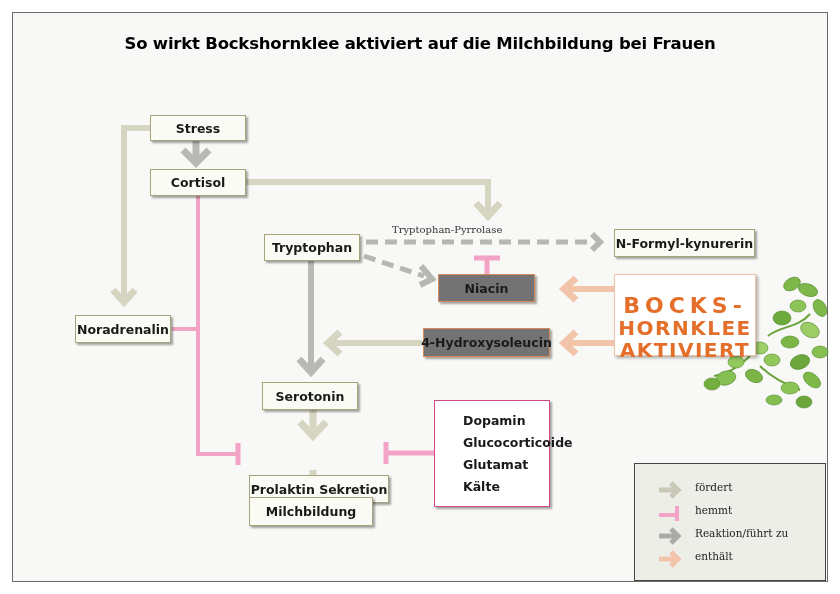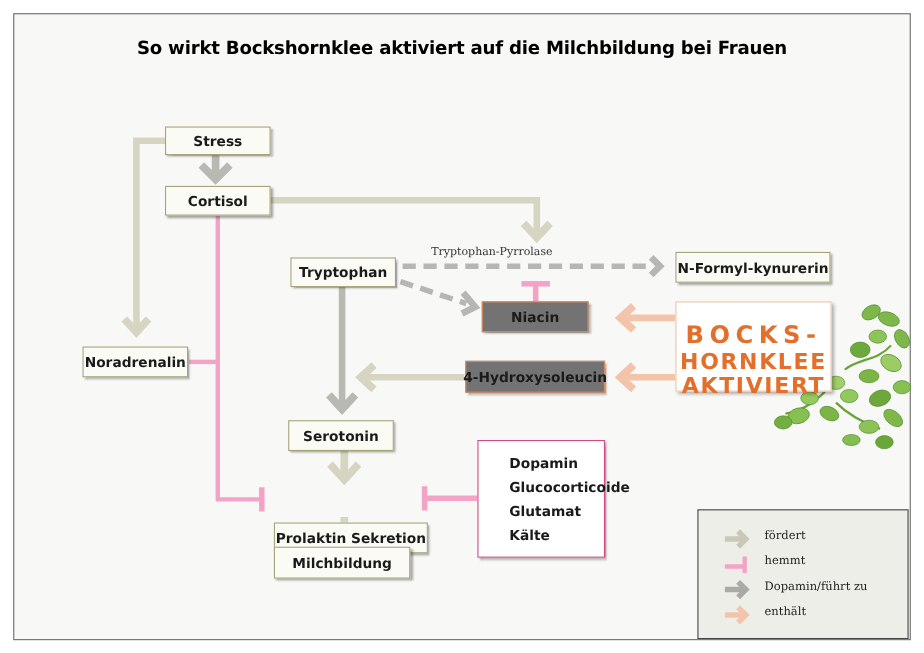--- a/index.html
+++ b/index.html
@@ -186,21 +186,21 @@
       </svg>
     <span>hemmt</span>
   </div>
   <div class="leg-row" style="top:63px;">
     <svg>
         <g fill="none" stroke="#aaaaa6" stroke-width="5">
           <line x1="2" y1="9" x2="20" y2="9"></line>
           <polyline points="14,2 21,9 14,16"></polyline>
         </g>
       </svg>
-    <span>Dopamin/führt zu</span>
+    <span>Reaktion/führt zu</span>
   </div>
   <div class="leg-row" style="top:86px;">
     <svg>
         <g fill="none" stroke="#f2c5ab" stroke-width="5">
           <line x1="2" y1="9" x2="20" y2="9"></line>
           <polyline points="14,2 21,9 14,16"></polyline>
         </g>
       </svg>
     <span>enthält</span>
   </div>

